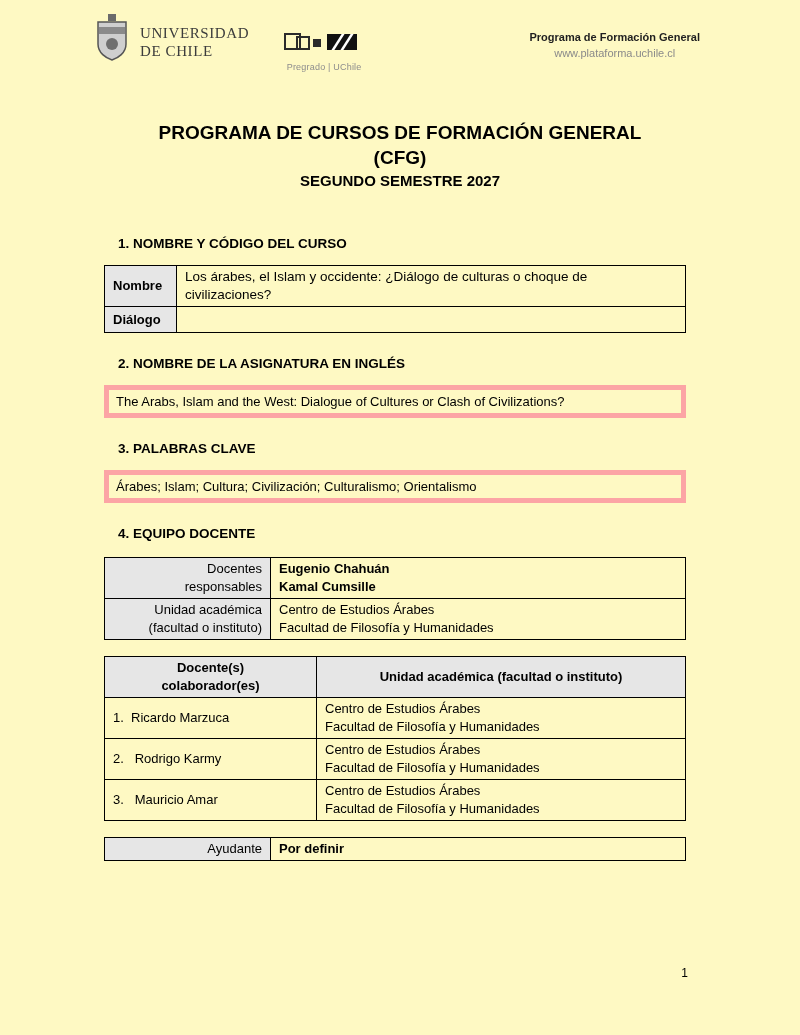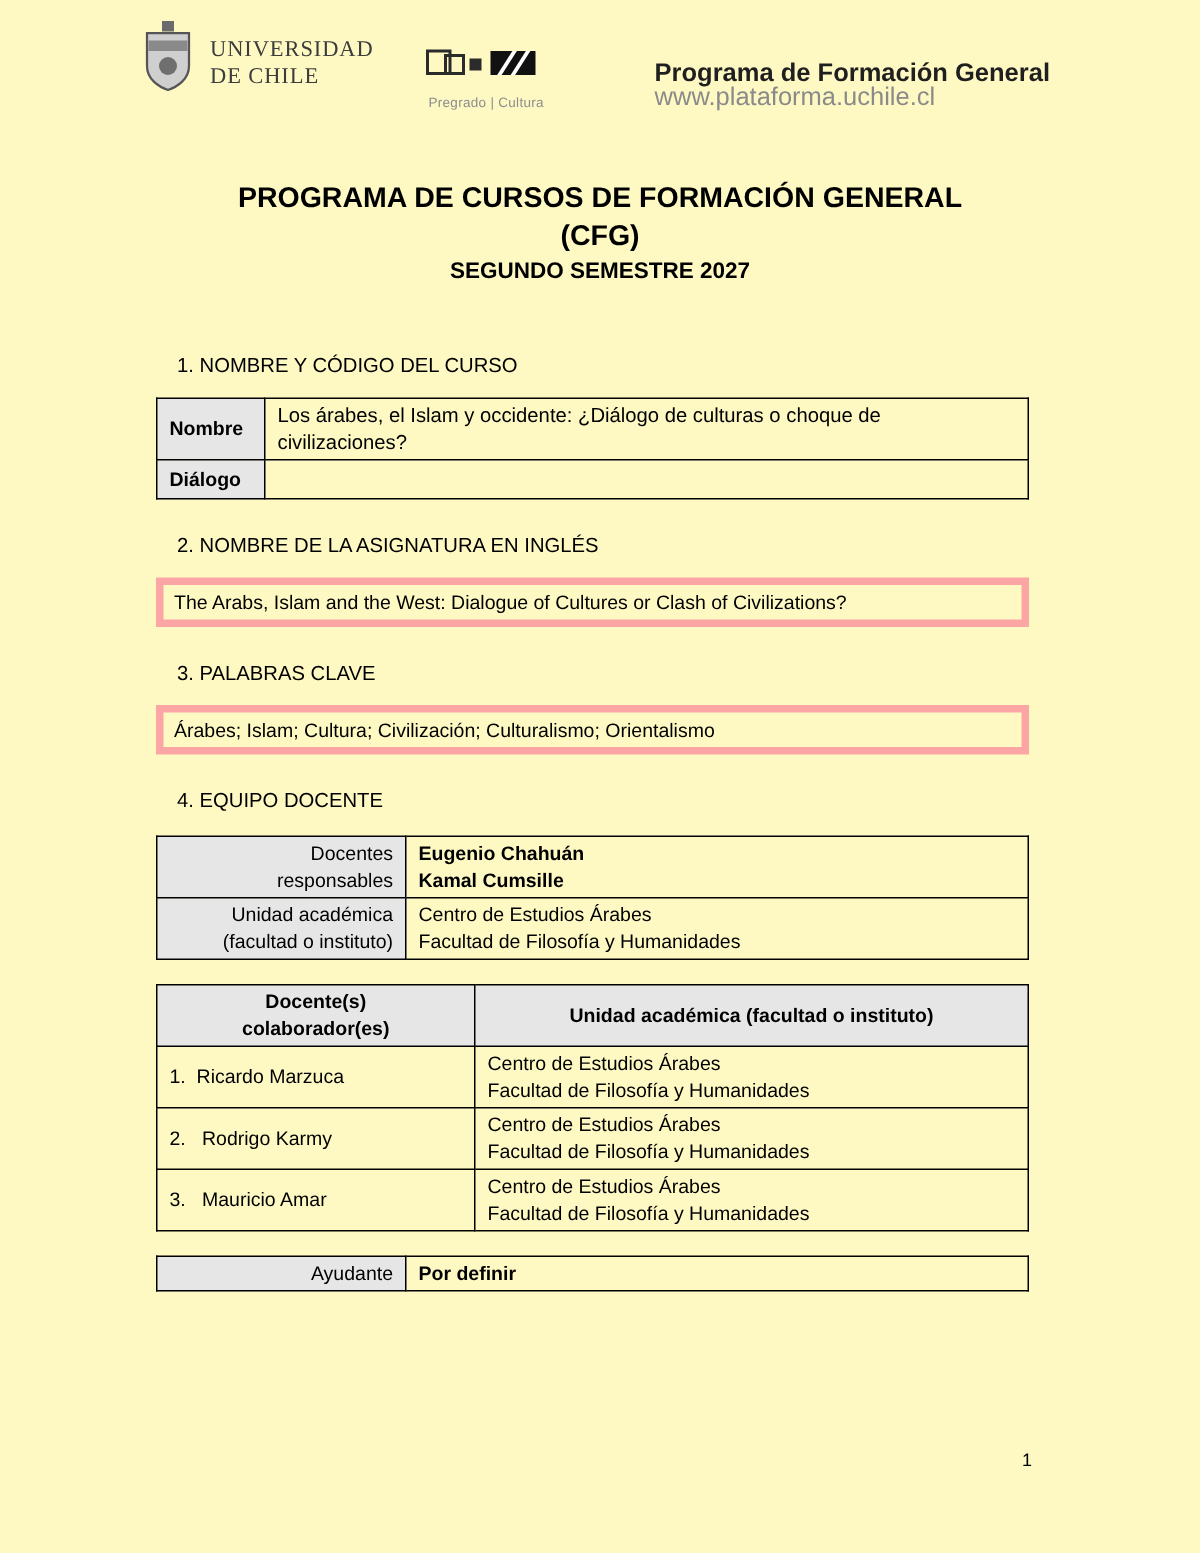--- a/index.html
+++ b/index.html
@@ -11,30 +11,30 @@
   }
   
   .doc-header { display: flex; justify-content: space-between; padding: 13px 100px 0 94px; height: 80px; }
   .header-left { display: flex; align-items: flex-start; }
   .univ-name {
     font-family: "Liberation Serif", serif; font-size: 15px; line-height: 18px;
     letter-spacing: 0.6px; color: #3c3c3c; margin: 11px 0 0 10px;
   }
   .pregrado { margin: 18px 0 0 34px; text-align: center; }
   .pregrado-caption { font-size: 9px; color: #8d8d8d; margin-top: 3px; letter-spacing: 0.2px; }
-  .header-right { text-align: left; margin-top: 28px; font-size: 17px; line-height: 16px; }
+  .header-right { text-align: center; margin-top: 16px; font-size: 11px; line-height: 16px; }
   .program-name { font-weight: bold; color: #1f1f1f; }
   .website { color: #8a8a8a; }
   
   .title-block { text-align: center; margin-top: 40px; font-weight: bold; }
   .title-main { font-size: 19px; line-height: 25px; }
   .title-sub  { font-size: 15px; line-height: 22px; }
   
   .content { width: 582px; margin-left: 104px; }
-  .section-heading { font-size: 13.5px; font-weight: normal; margin-left: 14px; }
+  .section-heading { font-size: 13.5px; font-weight: bold; margin-left: 14px; }
   #s1-h { margin-top: 44px; }
   #s2-h, #s3-h, #s4-h { margin-top: 23px; }
   .box {
     border: 5px solid #fca5a5; margin-top: 14px; padding: 2px 7px;
     font-size: 13px; line-height: 19px; min-height: 24px;
   }
   table { border-collapse: collapse; width: 582px; font-size: 13px; table-layout: fixed; }
   td { border: 1px solid #000; padding: 2px 8px; line-height: 18px; vertical-align: middle; }
   .shade { background: #e6e6e6; }
   .bold { font-weight: bold; }
@@ -76,21 +76,21 @@
             </defs>
           <rect x="2" y="3" width="15" height="15" fill="none" stroke="#2b2b2b" stroke-width="2"></rect>
           <rect x="14" y="6" width="12" height="12" fill="none" stroke="#2b2b2b" stroke-width="2"></rect>
           <rect x="30" y="8" width="8" height="8" fill="#2b2b2b"></rect>
           <rect x="44" y="3" width="30" height="16" fill="#111"></rect>
           <g clip-path="url(#pclip)" stroke="#fff" stroke-width="2.5">
             <line x1="48" y1="22" x2="62" y2="0"></line>
             <line x1="57" y1="22" x2="71" y2="0"></line>
           </g>
         </svg>
-        <div class="pregrado-caption">Pregrado | Cultura</div>
+        <div class="pregrado-caption">Pregrado | UChile</div>
       </div>
     </div>
     <div class="header-right">
       <div class="program-name">Programa de Formación General</div>
       <div class="website">www.plataforma.uchile.cl</div>
     </div>
   </div>
 
   <div class="title-block">
     <div class="title-main">PROGRAMA DE CURSOS DE FORMACIÓN GENERAL</div>

